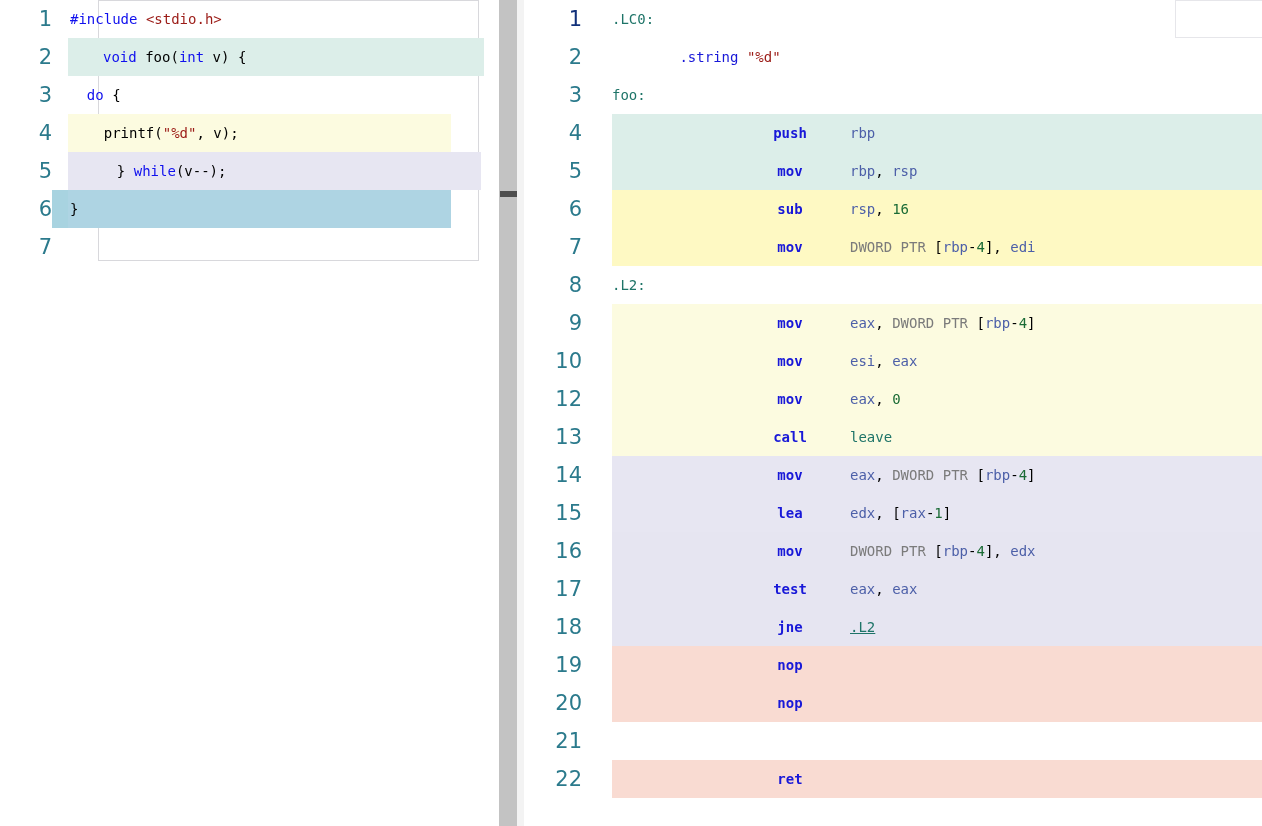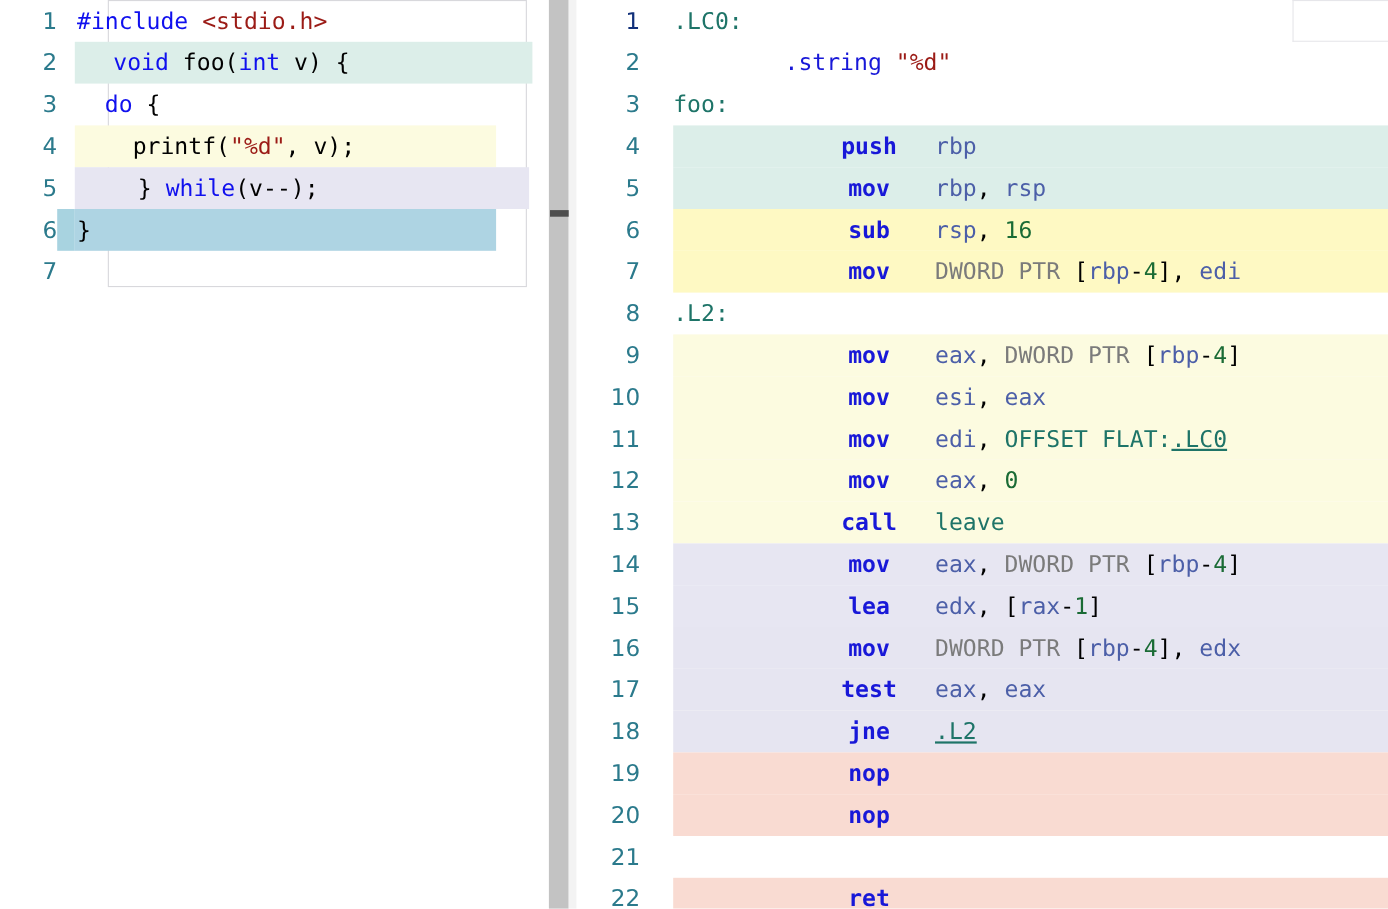--- a/index.html
+++ b/index.html
@@ -99,21 +99,21 @@
     background: transparent;
   }
   .pane-source .gutter-mark.marked { background: #a8d3e0; }
   .pane-asm .gutter-mark { width: 30px; }
 
   .code {
     flex: 1 1 auto;
     position: relative;
     height: 38px;
     line-height: 38px;
-    font-size: 21px;
+    font-size: 14px;
     color: #000000;
     padding-left: 2px;
     overflow: visible;
   }
 
   
   .gutter.active { color: #11307a; font-weight: 400; }
 
   
   .hl-none   { background: transparent; }
@@ -199,21 +199,20 @@
         <div class="row"><div class="gutter active">1</div><div class="gutter-mark"></div><div class="code asm-code hl-none"><span class="t-lbl">.LC0:</span></div></div>
         <div class="row"><div class="gutter">2</div><div class="gutter-mark"></div><div class="code asm-code hl-none"><span class="t-plain">        </span><span class="t-mn">.string</span><span class="t-plain"> </span><span class="t-str">"%d"</span></div></div>
         <div class="row"><div class="gutter">3</div><div class="gutter-mark"></div><div class="code asm-code hl-none"><span class="t-lbl">foo:</span></div></div>
         <div class="row"><div class="gutter">4</div><div class="gutter-mark"></div><div class="code asm-code hl-teal"><span class="indent"> </span><span class="t-mn mn">push</span><span class="t-reg">rbp</span></div></div>
         <div class="row"><div class="gutter">5</div><div class="gutter-mark"></div><div class="code asm-code hl-teal"><span class="indent"> </span><span class="t-mn mn">mov</span><span class="t-reg">rbp</span><span class="t-punct">, </span><span class="t-reg">rsp</span></div></div>
         <div class="row"><div class="gutter">6</div><div class="gutter-mark"></div><div class="code asm-code hl-teal2"><span class="indent"> </span><span class="t-mn mn">sub</span><span class="t-reg">rsp</span><span class="t-punct">, </span><span class="t-num">16</span></div></div>
         <div class="row"><div class="gutter">7</div><div class="gutter-mark"></div><div class="code asm-code hl-teal2"><span class="indent"> </span><span class="t-mn mn">mov</span><span class="t-gray">DWORD PTR </span><span class="t-punct">[</span><span class="t-reg">rbp</span><span class="t-punct">-</span><span class="t-num">4</span><span class="t-punct">]</span><span class="t-punct">, </span><span class="t-reg">edi</span></div></div>
         <div class="row"><div class="gutter">8</div><div class="gutter-mark"></div><div class="code asm-code hl-none"><span class="t-lbl">.L2:</span></div></div>
         <div class="row"><div class="gutter">9</div><div class="gutter-mark"></div><div class="code asm-code hl-yellow"><span class="indent"> </span><span class="t-mn mn">mov</span><span class="t-reg">eax</span><span class="t-punct">, </span><span class="t-gray">DWORD PTR </span><span class="t-punct">[</span><span class="t-reg">rbp</span><span class="t-punct">-</span><span class="t-num">4</span><span class="t-punct">]</span></div></div>
         <div class="row"><div class="gutter">10</div><div class="gutter-mark"></div><div class="code asm-code hl-yellow"><span class="indent"> </span><span class="t-mn mn">mov</span><span class="t-reg">esi</span><span class="t-punct">, </span><span class="t-reg">eax</span></div></div>
-        <div class="row"><div class="gutter">11</div><div class="gutter-mark"></div><div class="code asm-code hl-yellow"><span class="indent"> </span><span class="t-mn mn">mov</span><span class="t-reg">edi</span><span class="t-punct">, </span><span class="t-dir">OFFSET FLAT:</span><span class="t-link">.LC0</span></div></div>
         <div class="row"><div class="gutter">12</div><div class="gutter-mark"></div><div class="code asm-code hl-yellow"><span class="indent"> </span><span class="t-mn mn">mov</span><span class="t-reg">eax</span><span class="t-punct">, </span><span class="t-num">0</span></div></div>
         <div class="row"><div class="gutter">13</div><div class="gutter-mark"></div><div class="code asm-code hl-yellow"><span class="indent"> </span><span class="t-mn mn">call</span><span class="t-fn">leave</span></div></div>
         <div class="row"><div class="gutter">14</div><div class="gutter-mark"></div><div class="code asm-code hl-lav"><span class="indent"> </span><span class="t-mn mn">mov</span><span class="t-reg">eax</span><span class="t-punct">, </span><span class="t-gray">DWORD PTR </span><span class="t-punct">[</span><span class="t-reg">rbp</span><span class="t-punct">-</span><span class="t-num">4</span><span class="t-punct">]</span></div></div>
         <div class="row"><div class="gutter">15</div><div class="gutter-mark"></div><div class="code asm-code hl-lav"><span class="indent"> </span><span class="t-mn mn">lea</span><span class="t-reg">edx</span><span class="t-punct">, </span><span class="t-punct">[</span><span class="t-reg">rax</span><span class="t-punct">-</span><span class="t-num">1</span><span class="t-punct">]</span></div></div>
         <div class="row"><div class="gutter">16</div><div class="gutter-mark"></div><div class="code asm-code hl-lav2"><span class="indent"> </span><span class="t-mn mn">mov</span><span class="t-gray">DWORD PTR </span><span class="t-punct">[</span><span class="t-reg">rbp</span><span class="t-punct">-</span><span class="t-num">4</span><span class="t-punct">]</span><span class="t-punct">, </span><span class="t-reg">edx</span></div></div>
         <div class="row"><div class="gutter">17</div><div class="gutter-mark"></div><div class="code asm-code hl-lav2"><span class="indent"> </span><span class="t-mn mn">test</span><span class="t-reg">eax</span><span class="t-punct">, </span><span class="t-reg">eax</span></div></div>
         <div class="row"><div class="gutter">18</div><div class="gutter-mark"></div><div class="code asm-code hl-lav2"><span class="indent"> </span><span class="t-mn mn">jne</span><span class="t-link">.L2</span></div></div>
         <div class="row"><div class="gutter">19</div><div class="gutter-mark"></div><div class="code asm-code hl-pink"><span class="indent"> </span><span class="t-mn mn">nop</span></div></div>
         <div class="row"><div class="gutter">20</div><div class="gutter-mark"></div><div class="code asm-code hl-pink"><span class="indent"> </span><span class="t-mn mn">nop</span></div></div>
         <div class="row"><div class="gutter">21</div><div class="gutter-mark"></div></div>

